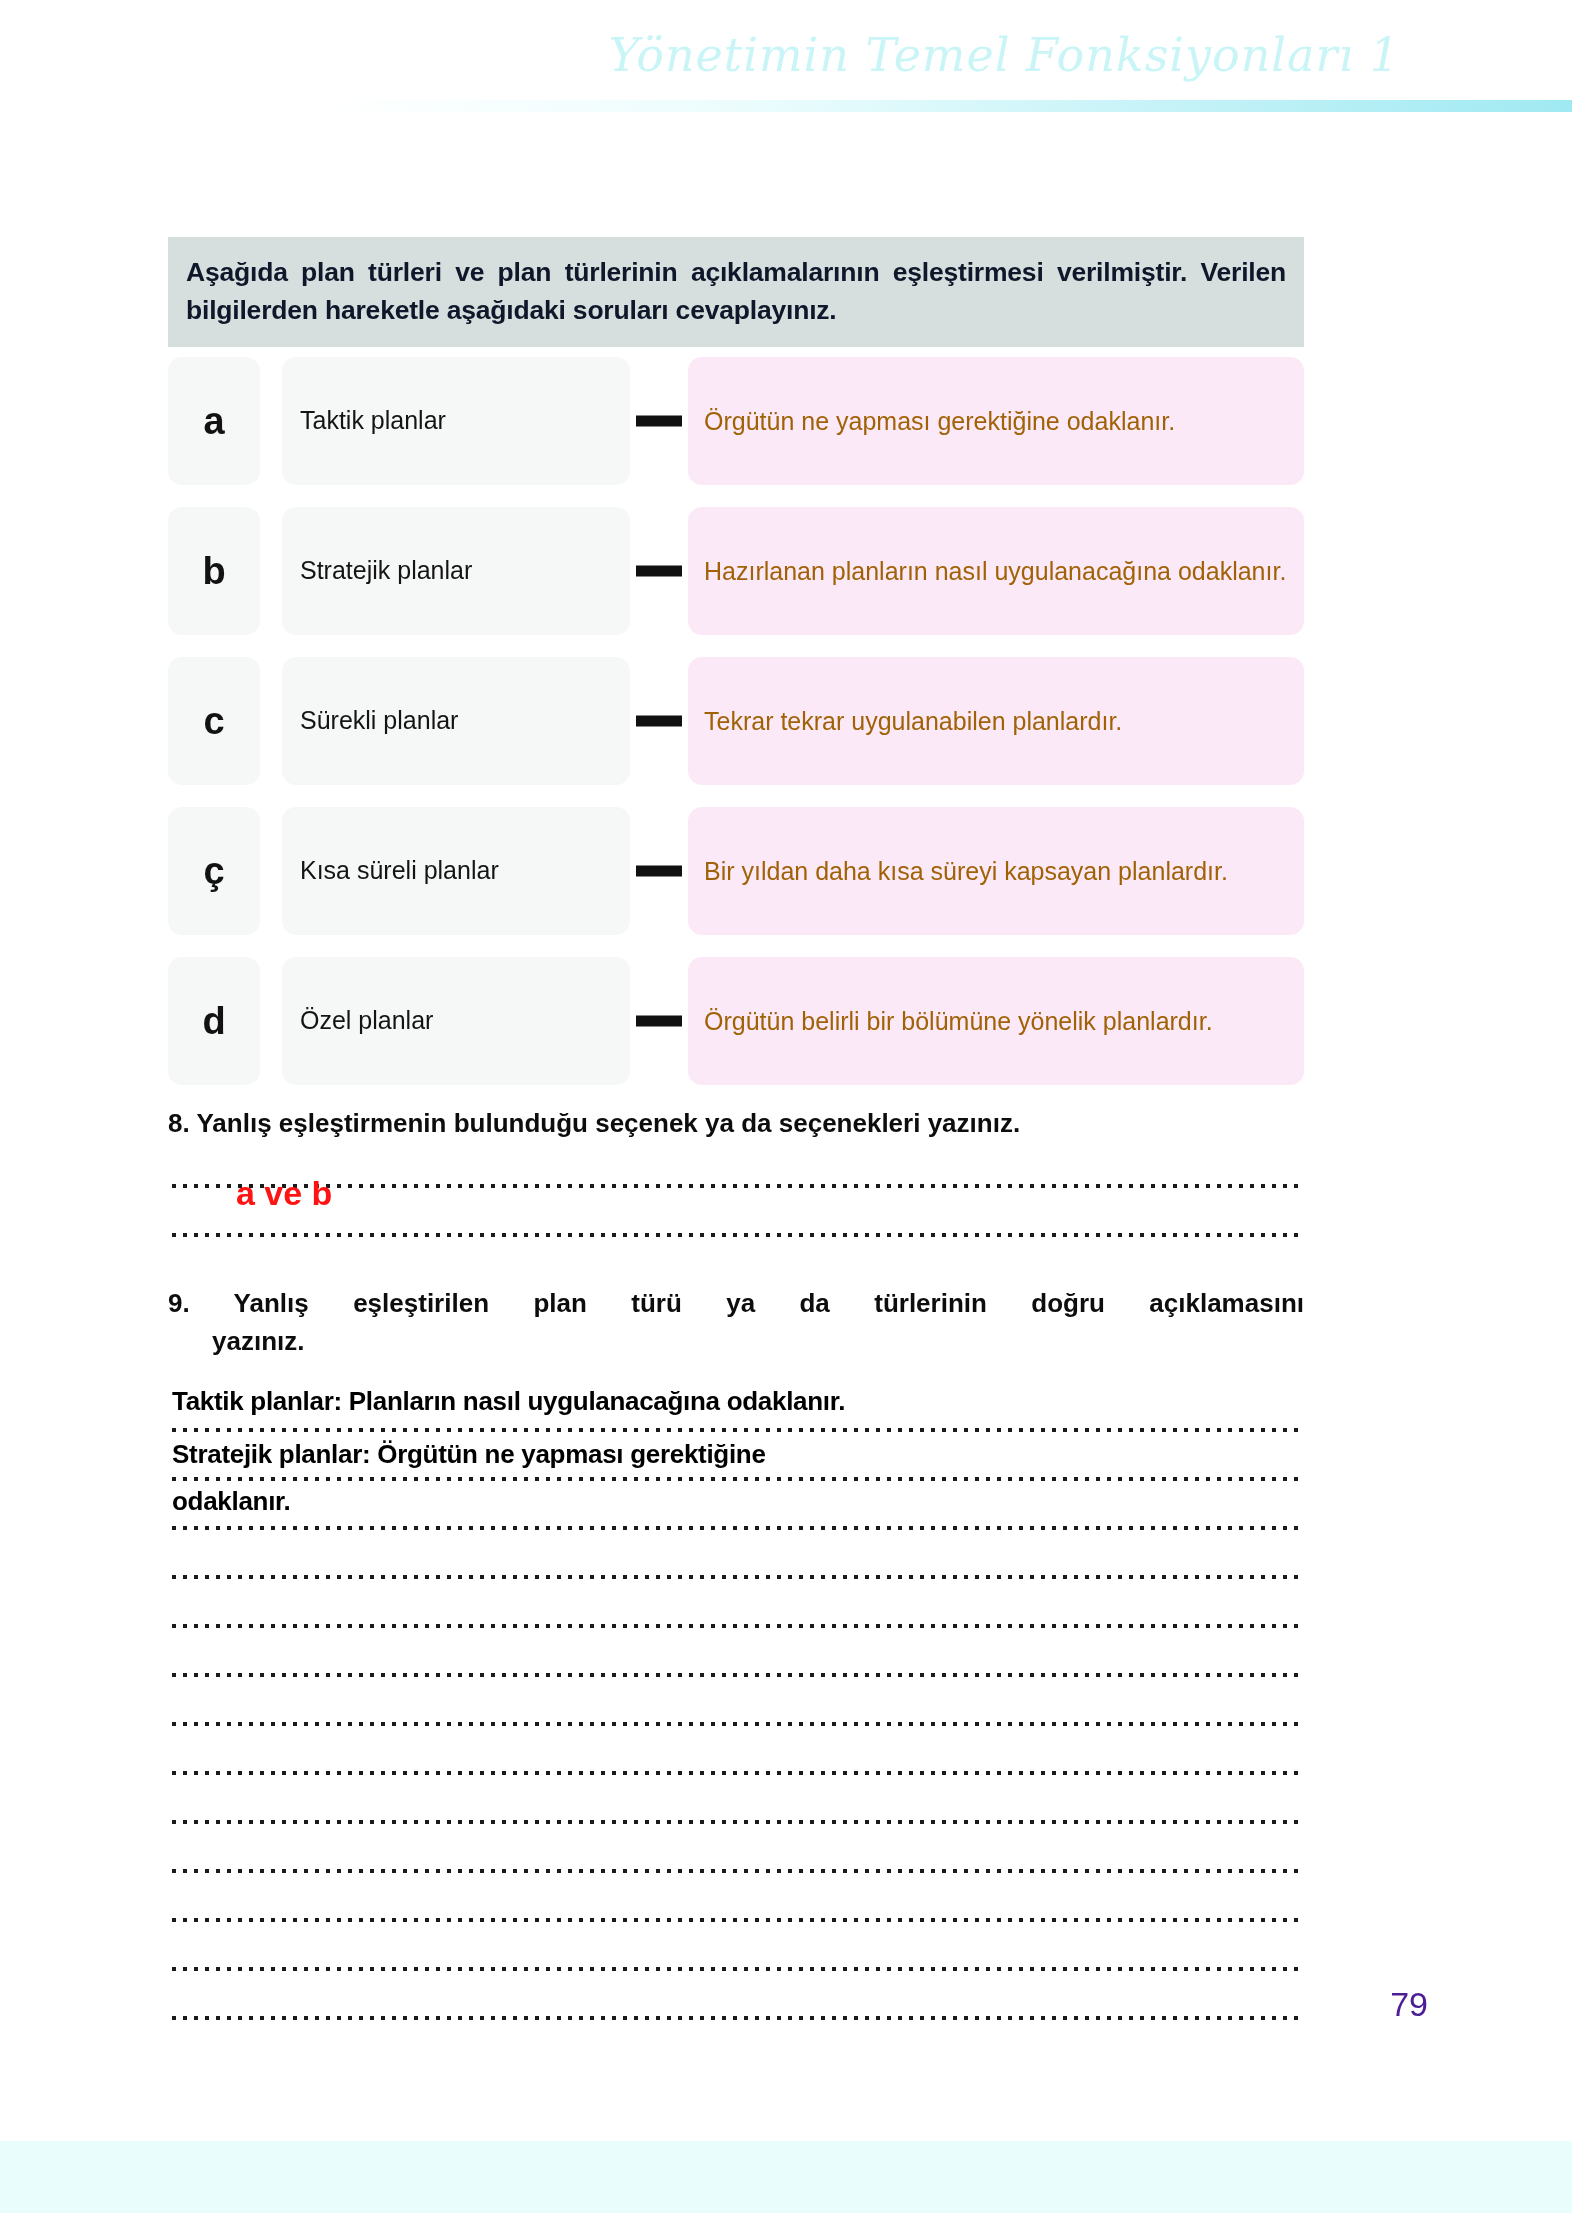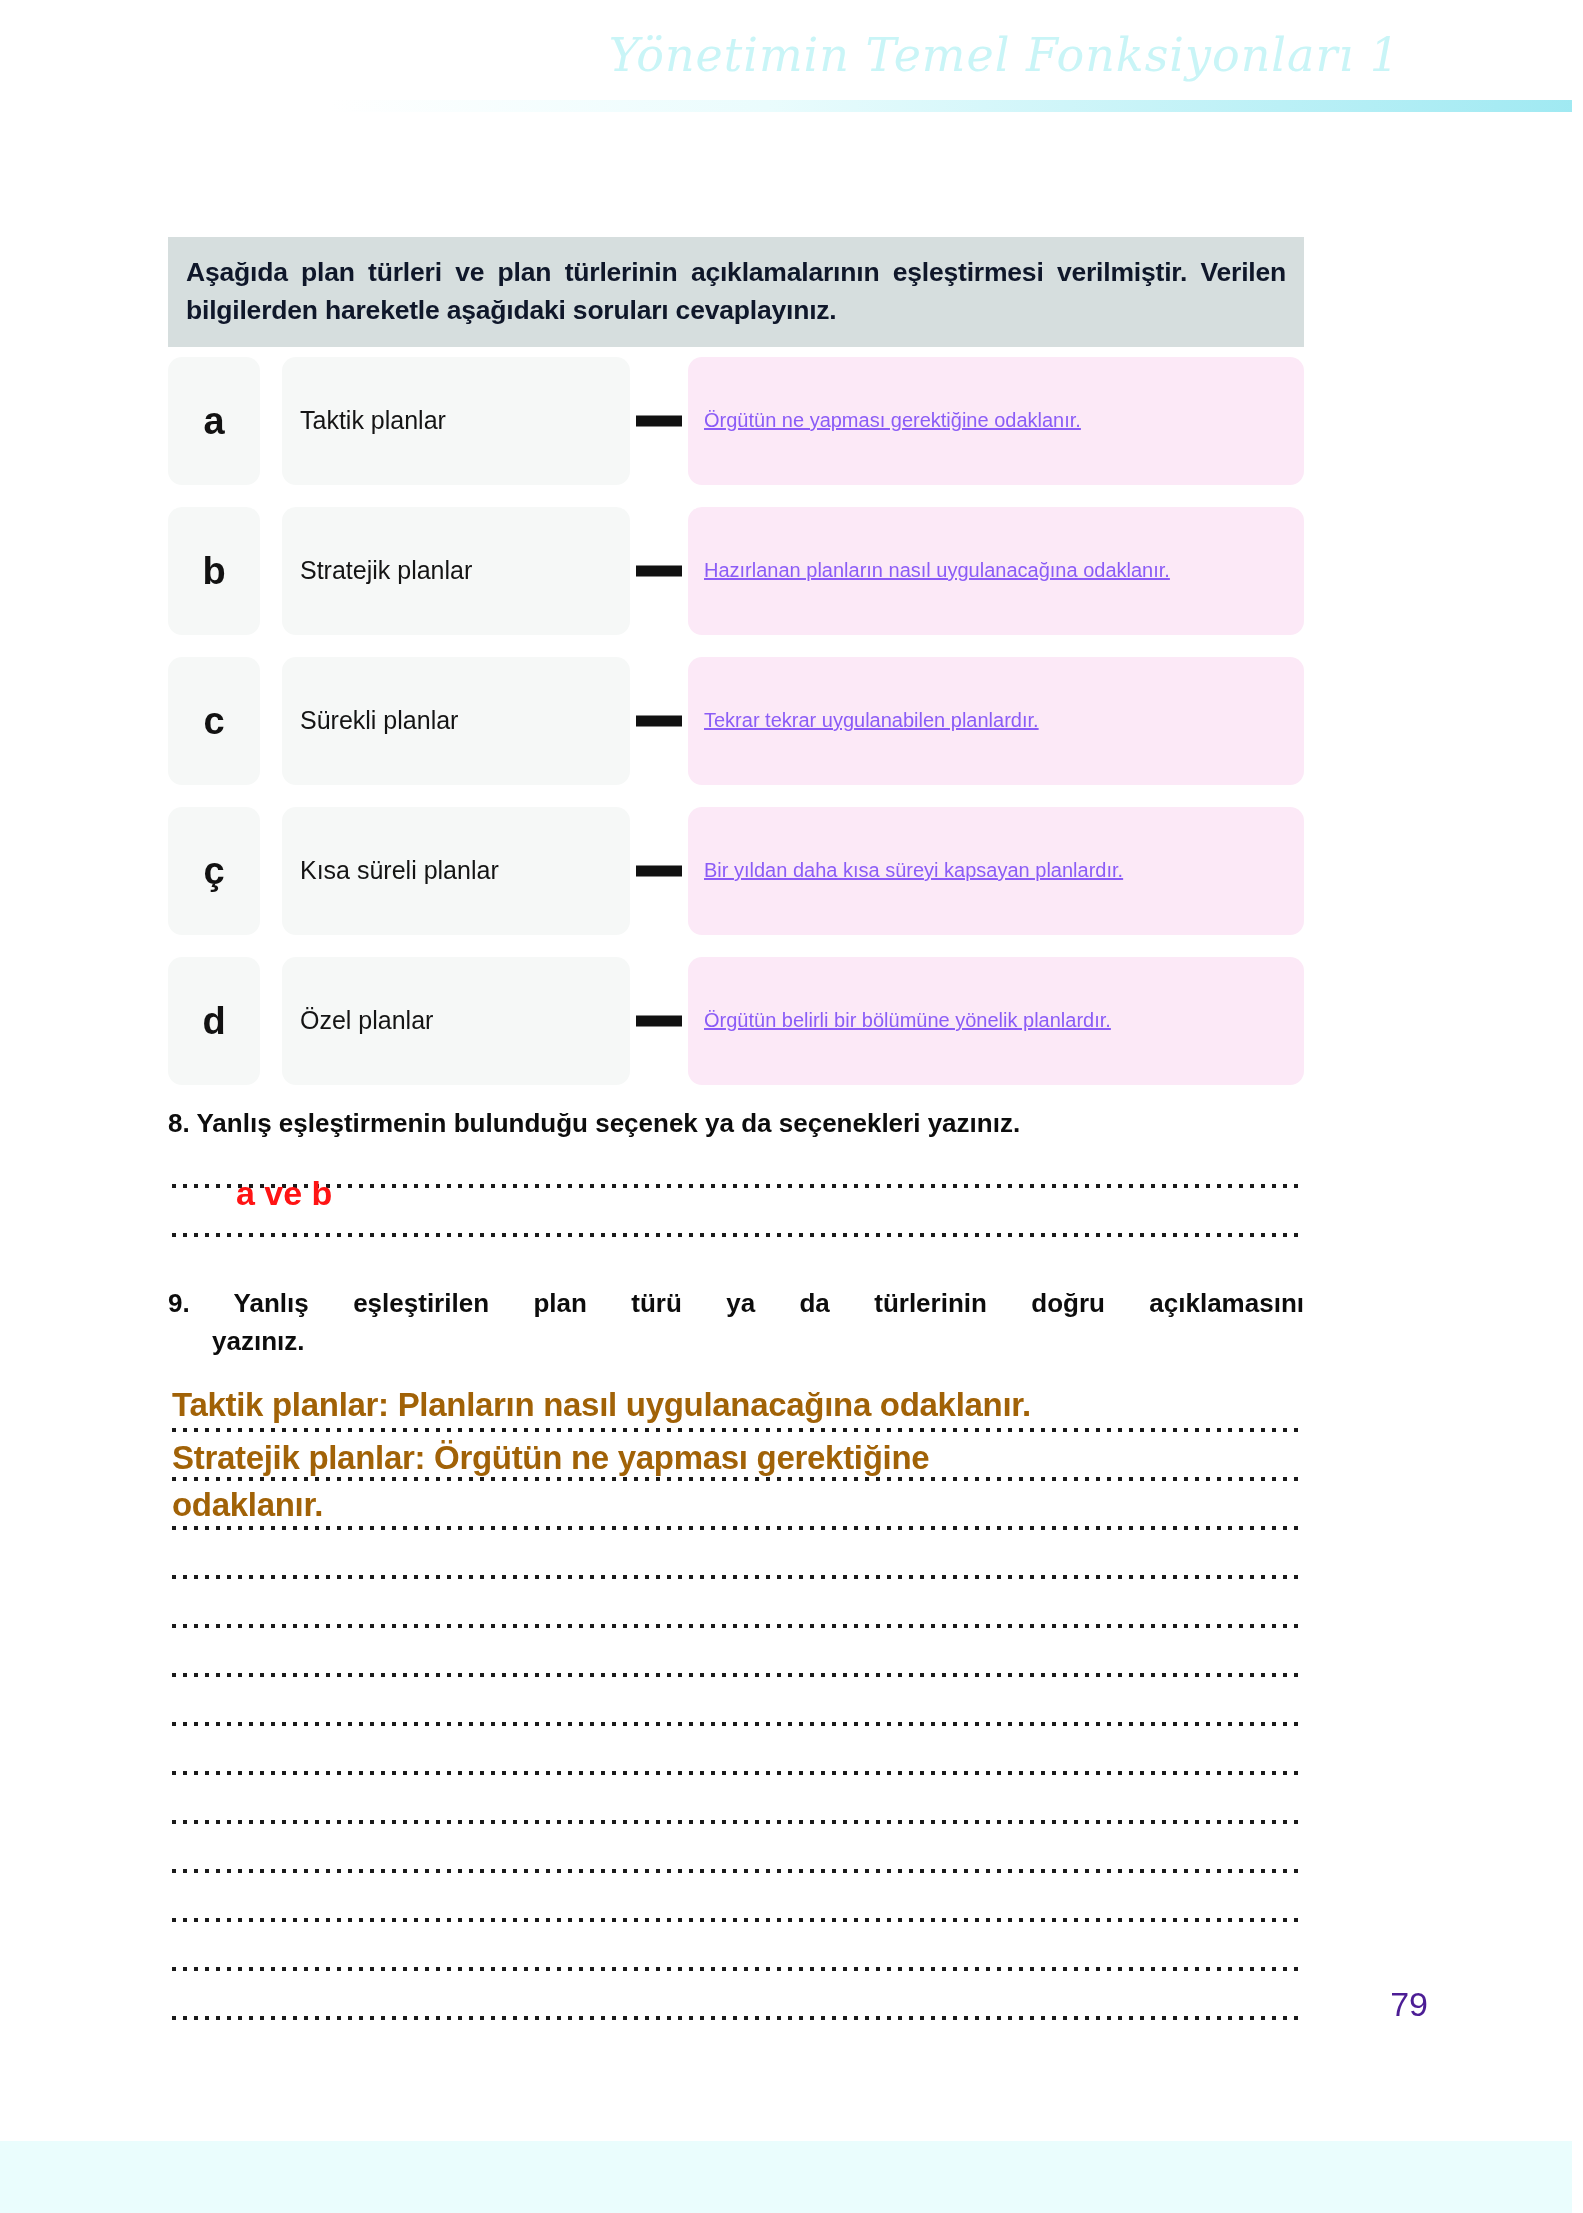--- a/index.html
+++ b/index.html
@@ -123,28 +123,27 @@
   .desc-cell {
     flex: 1 1 auto;
     background: #fce9f7;
     border-radius: 14px;
     display: flex;
     align-items: center;
     padding: 0 16px 0 16px;
     box-sizing: border-box;
   }
   .desc-cell span {
-    font-size: 20px;
-    color: #8b5cf6;
+    font-size: 25px;
+    color: #a16207;
     line-height: 1.28;
     text-align: justify;
     text-align-last: left;
     display: block;
     width: 100%;
-    text-decoration: underline;
   }
   .desc-cell.justify span { text-align: justify; }
 
   
   .question {
     position: absolute;
     left: 168px;
     width: 1136px;
     font-size: 26px;
     font-weight: bold;
@@ -184,23 +183,23 @@
     white-space: nowrap;
   }
   #answer8 {
     left: 236px;
     top: 1176px;
     font-size: 34px;
   }
   .answer9-line {
     position: absolute;
     left: 172px;
-    color: #a16207;
-    font-weight: bold;
-    font-size: 33px;
+    color: #000000;
+    font-weight: bold;
+    font-size: 26px;
     line-height: 1.0;
     white-space: nowrap;
     letter-spacing: -0.3px;
   }
   #a9l1 { top: 1388px; }
   #a9l2 { top: 1441px; }
   #a9l3 { top: 1488px; }
 
   
   .page-number {

